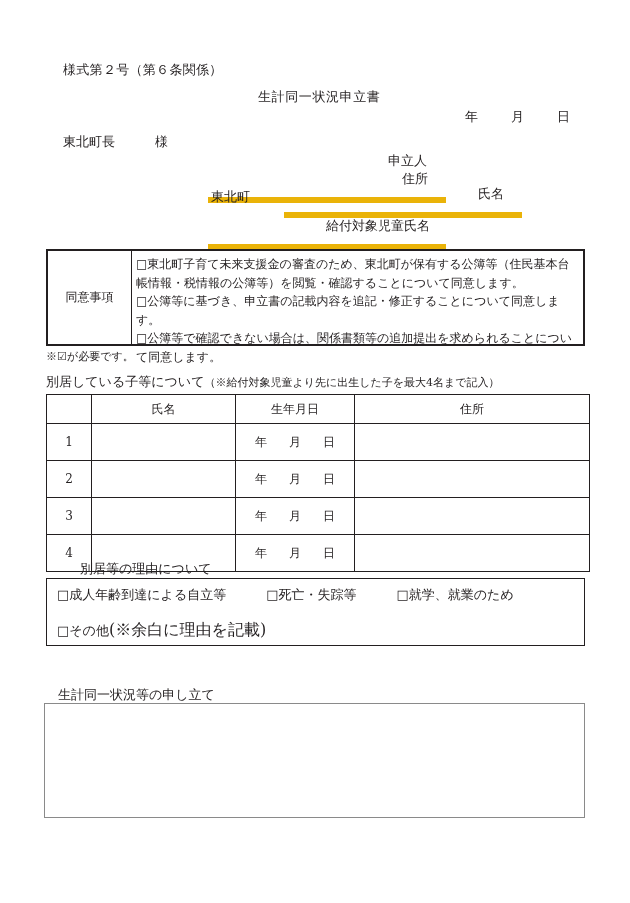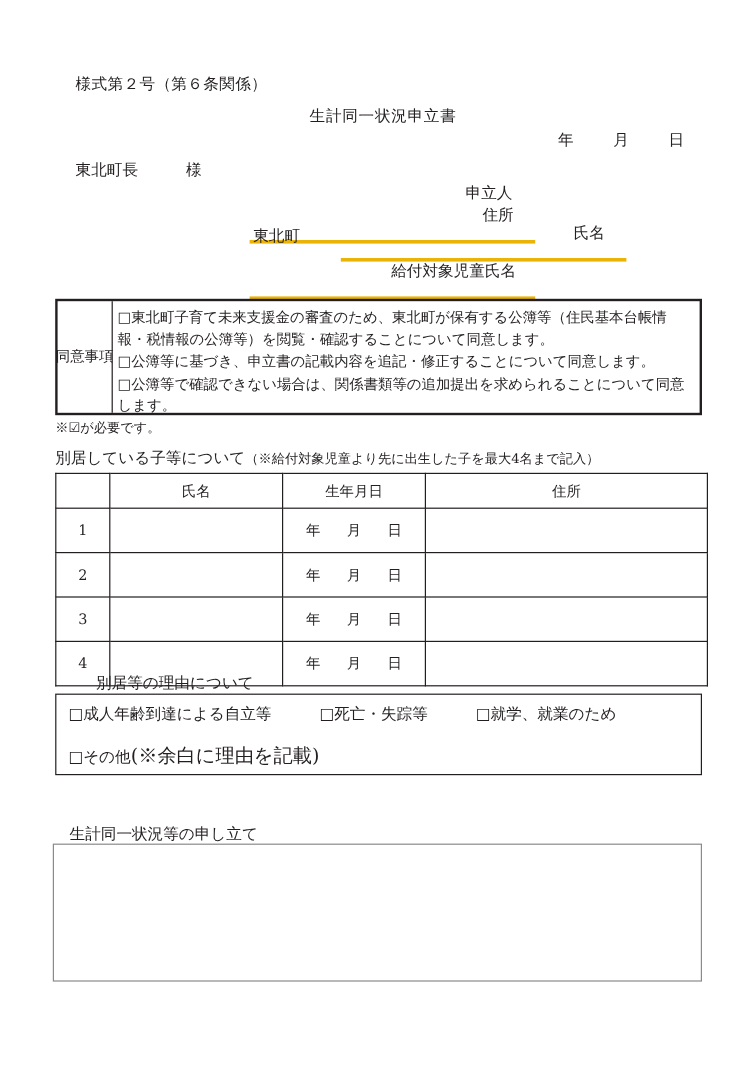--- a/index.html
+++ b/index.html
@@ -69,21 +69,21 @@
     white-space: nowrap;
     display: flex;
     align-items: flex-end;
     flex-direction: column;
   }
   .field-label {
     display: inline-block;
   }
   .field-line {
     display: inline-block;
-    border-bottom: 3px solid #eab308;
+    border-bottom: 6px solid #eab308;
     height: 15px;
     box-sizing: border-box;
   }
   .field-value {
     padding-left: 3px;
     font-size: 13px;
   }
 
   #row-address { left: 208px; top: 152px; }
   #row-address .lbl-applicant { width: 58px; }
@@ -103,21 +103,21 @@
     position: absolute;
     left: 46px;
     top: 249px;
     width: 539px;
     height: 97px;
     border: 2px solid #231f20;
     box-sizing: border-box;
     display: flex;
   }
   .consent-label {
-    width: 46px;
+    width: 84px;
     border-right: 1px solid #231f20;
     box-sizing: border-box;
     display: flex;
     align-items: center;
     justify-content: center;
     font-size: 12px;
     white-space: nowrap;
   }
   .consent-body {
     flex: 1;

